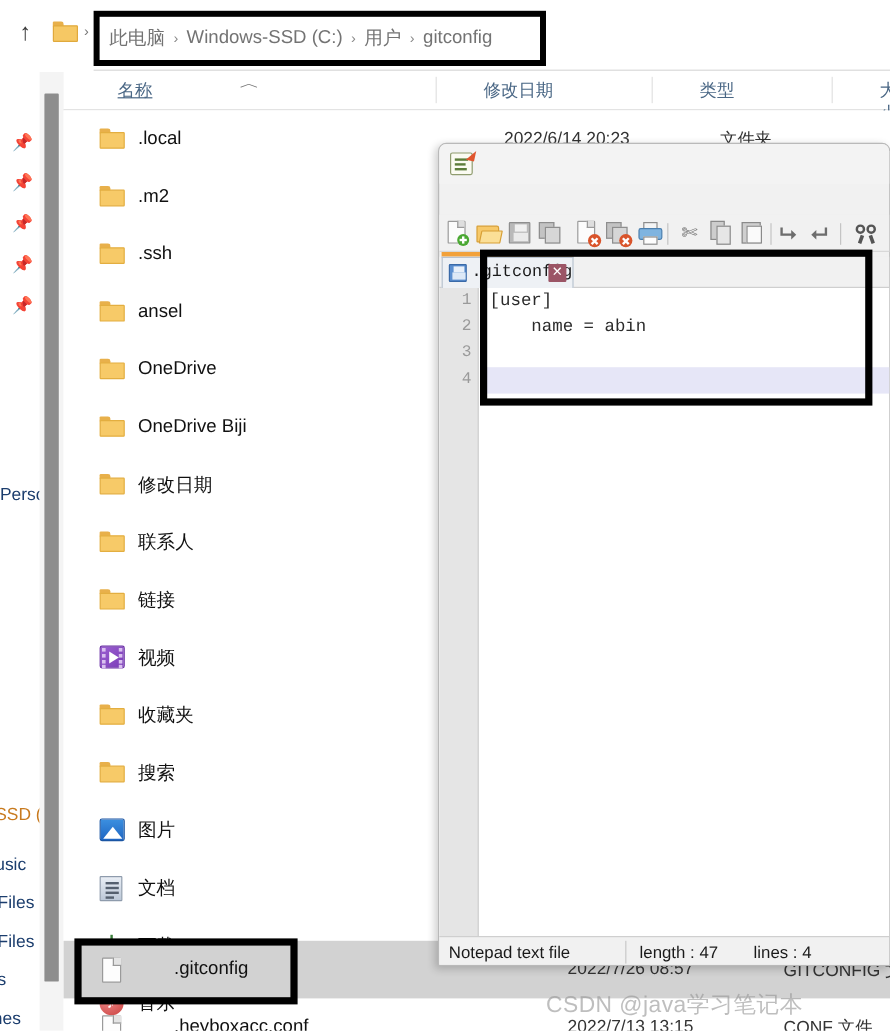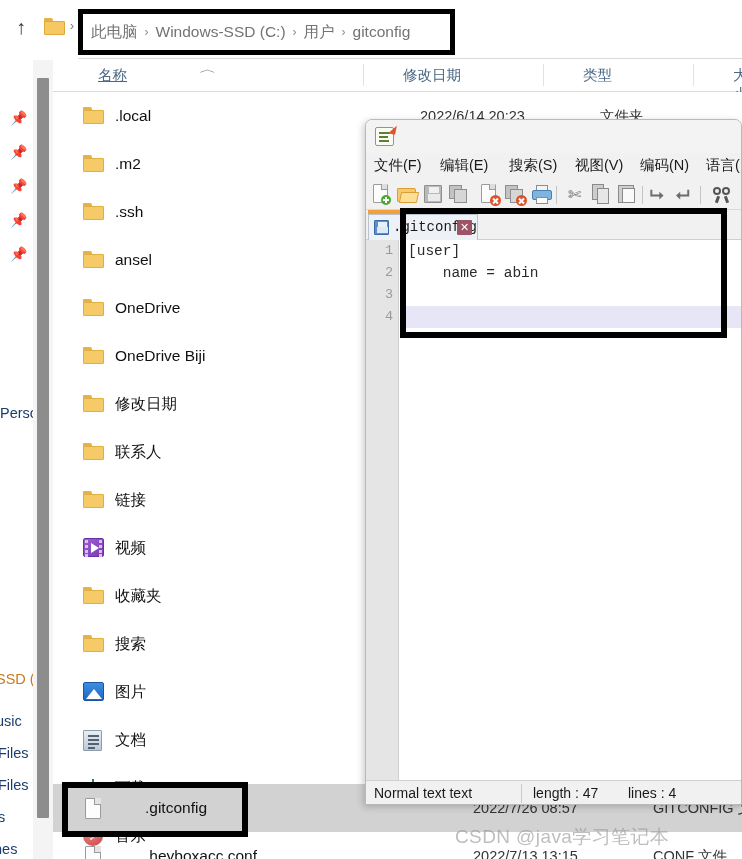--- a/index.html
+++ b/index.html
@@ -672,28 +672,20 @@
 
     <div class="npp-title">
       <div class="npp-ico">
         <div class="l1"></div>
           <div class="l2"></div>
           <div class="l3"></div>
           <div class="pen"></div>
       </div>
     </div>
 
-    <div class="npp-menu">
-      <div class="npp-menu-item" style="left:8px">文件(F)</div>
-      <div class="npp-menu-item" style="left:74px">编辑(E)</div>
-      <div class="npp-menu-item" style="left:143px">搜索(S)</div>
-      <div class="npp-menu-item" style="left:209px">视图(V)</div>
-      <div class="npp-menu-item" style="left:274px">编码(N)</div>
-      <div class="npp-menu-item" style="left:340px">语言(</div>
-    </div>
 
     <div class="npp-toolbar">
       <div class="tb" style="left:5px">
         <div class="tb-doc"></div>
           <div class="tb-doc-fold"></div>
           <div class="tb-plus"></div>
       </div>
       <div class="tb" style="left:31px">
         <div class="tb-open-back"></div>
           <div class="tb-open-front"></div>
@@ -775,21 +767,21 @@
       <div class="npp-cursorline" style="top:66px"></div>
 
       <div class="npp-code">
         <div class="npp-code-line" style="top:3px">[user]</div>
         <div class="npp-code-line" style="top:25px">    name = abin</div>
         <div class="npp-code-line" style="top:69px"></div>
       </div>
     </div>
 
     <div class="npp-status">
-      <div class="npp-status-seg" style="left:8px">Normal text text</div>
+      <div class="npp-status-seg" style="left:8px">Notepad text file</div>
       <div class="npp-status-div" style="left:155px"></div>
       <div class="npp-status-seg" style="left:167px">length : 47</div>
       <div class="npp-status-seg" style="left:262px">lines : 4</div>
     </div>
   </div>
 
   <div class="npp-hl-box"></div>
 
 </div>
 

